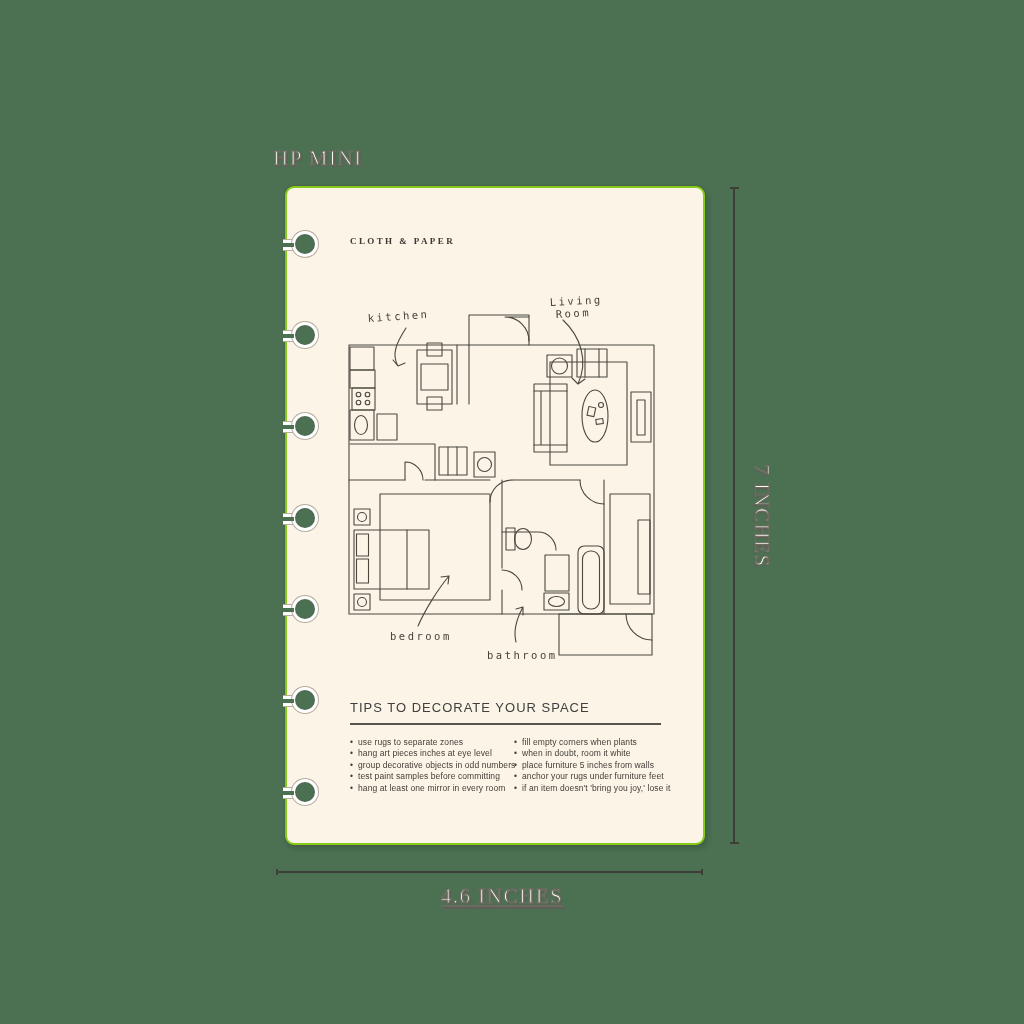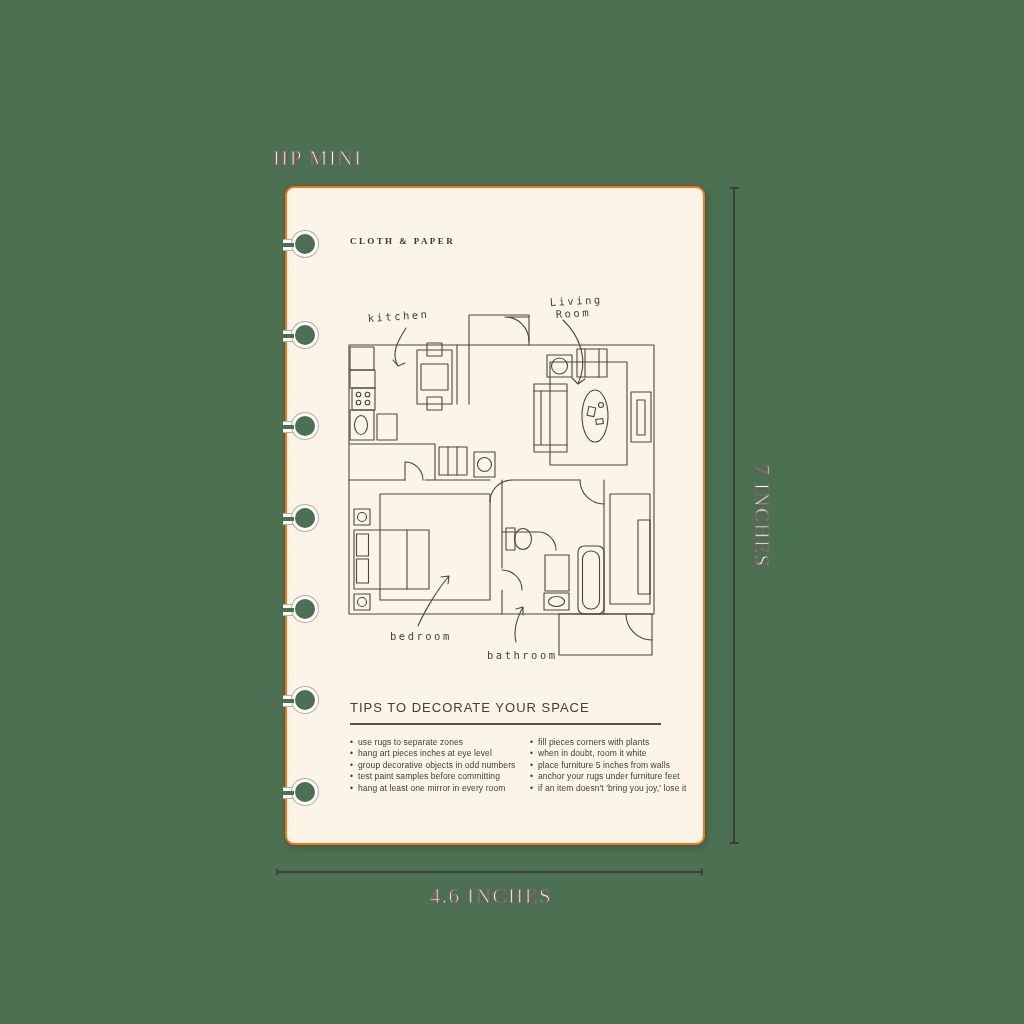--- a/index.html
+++ b/index.html
@@ -6,21 +6,21 @@
   .canvas{
     position:relative;width:1024px;height:1024px;overflow:hidden;
     background:#4b7052;
     font-family:"Liberation Sans",sans-serif;
   }
   
   .page{
     position:absolute;left:285px;top:186px;width:420px;height:659px;
     box-sizing:border-box;
     background:#fcf4e7;
-    border:2px solid #f97316;
+    border:2px solid #84cc16;
     border-radius:9px;
     box-shadow:0 0 0 1px rgba(80,90,78,.55), 2px 3px 6px rgba(0,0,0,.18);
   }
   
   .hole{position:absolute;left:-4px;width:38px;height:30px;}
   .hole:nth-of-type(1){top:41px;}
   .hole:nth-of-type(2){top:132px;}
   .hole:nth-of-type(3){top:223px;}
   .hole:nth-of-type(4){top:315px;}
   .hole:nth-of-type(5){top:406px;}
@@ -53,21 +53,21 @@
   }
   
   .tips-heading{
     position:absolute;left:63px;top:512px;
     font-size:13px;letter-spacing:1px;color:#404040;white-space:nowrap;
   }
   .tips-rule{
     position:absolute;left:63px;top:535px;width:311px;height:2px;background:#56534b;
   }
   .tips-cols{
-    position:absolute;left:63px;top:549px;width:330px;display:flex;gap:22px;
+    position:absolute;left:63px;top:549px;width:330px;display:flex;gap:6px;
   }
   .tips-cols ul{
     list-style:none;margin:0;padding:0;width:158px;
   }
   .tips-cols li{
     position:relative;padding-left:8px;
     font-size:8.5px;line-height:11.4px;color:#403d36;letter-spacing:.1px;
     white-space:nowrap;
   }
   .tips-cols li::before{
@@ -78,21 +78,21 @@
     position:absolute;
     font-family:"Liberation Serif",serif;
     font-size:21px;letter-spacing:1.5px;font-weight:500;
     color:#fdfbf4;
     -webkit-text-stroke:1px #6b6a60;
     text-shadow:2px 2px 0 rgba(96,94,86,.9);
     white-space:nowrap;
   }
   .dim-size{left:273px;top:146px;}
   .dim-height{left:761px;top:516px;transform:translate(-50%,-50%) rotate(90deg);}
-  .dim-width{left:491px;top:884px;transform:translateX(-50%);}
+  .dim-width{left:502px;top:884px;transform:translateX(-50%);text-decoration:underline;}
   .measure-v{
     position:absolute;left:733px;top:187px;width:2px;height:657px;background:#3e3e39;
   }
   .measure-v::before,.measure-v::after{
     content:"";position:absolute;left:-3px;width:9px;height:2px;background:#3e3e39;
   }
   .measure-v::before{top:0;}
   .measure-v::after{bottom:0;}
   .measure-h{
     position:absolute;left:276px;top:871px;width:427px;height:2px;background:#3e3e39;
@@ -251,21 +251,21 @@
     <div class="tips-rule"></div>
     <div class="tips-cols">
       <ul>
         <li>use rugs to separate zones</li>
         <li>hang art pieces inches at eye level</li>
         <li>group decorative objects in odd numbers</li>
         <li>test paint samples before committing</li>
         <li>hang at least one mirror in every room</li>
       </ul>
       <ul>
-        <li>fill pieces corners with plants</li>
+        <li>fill empty corners when plants</li>
         <li>when in doubt, room it white</li>
         <li>place furniture 5 inches from walls</li>
         <li>anchor your rugs under furniture feet</li>
         <li>if an item doesn't 'bring you joy,' lose it</li>
       </ul>
     </div>
   </div>
 
   <div class="measure-v"></div>
   <div class="dim dim-height">7 INCHES</div>

